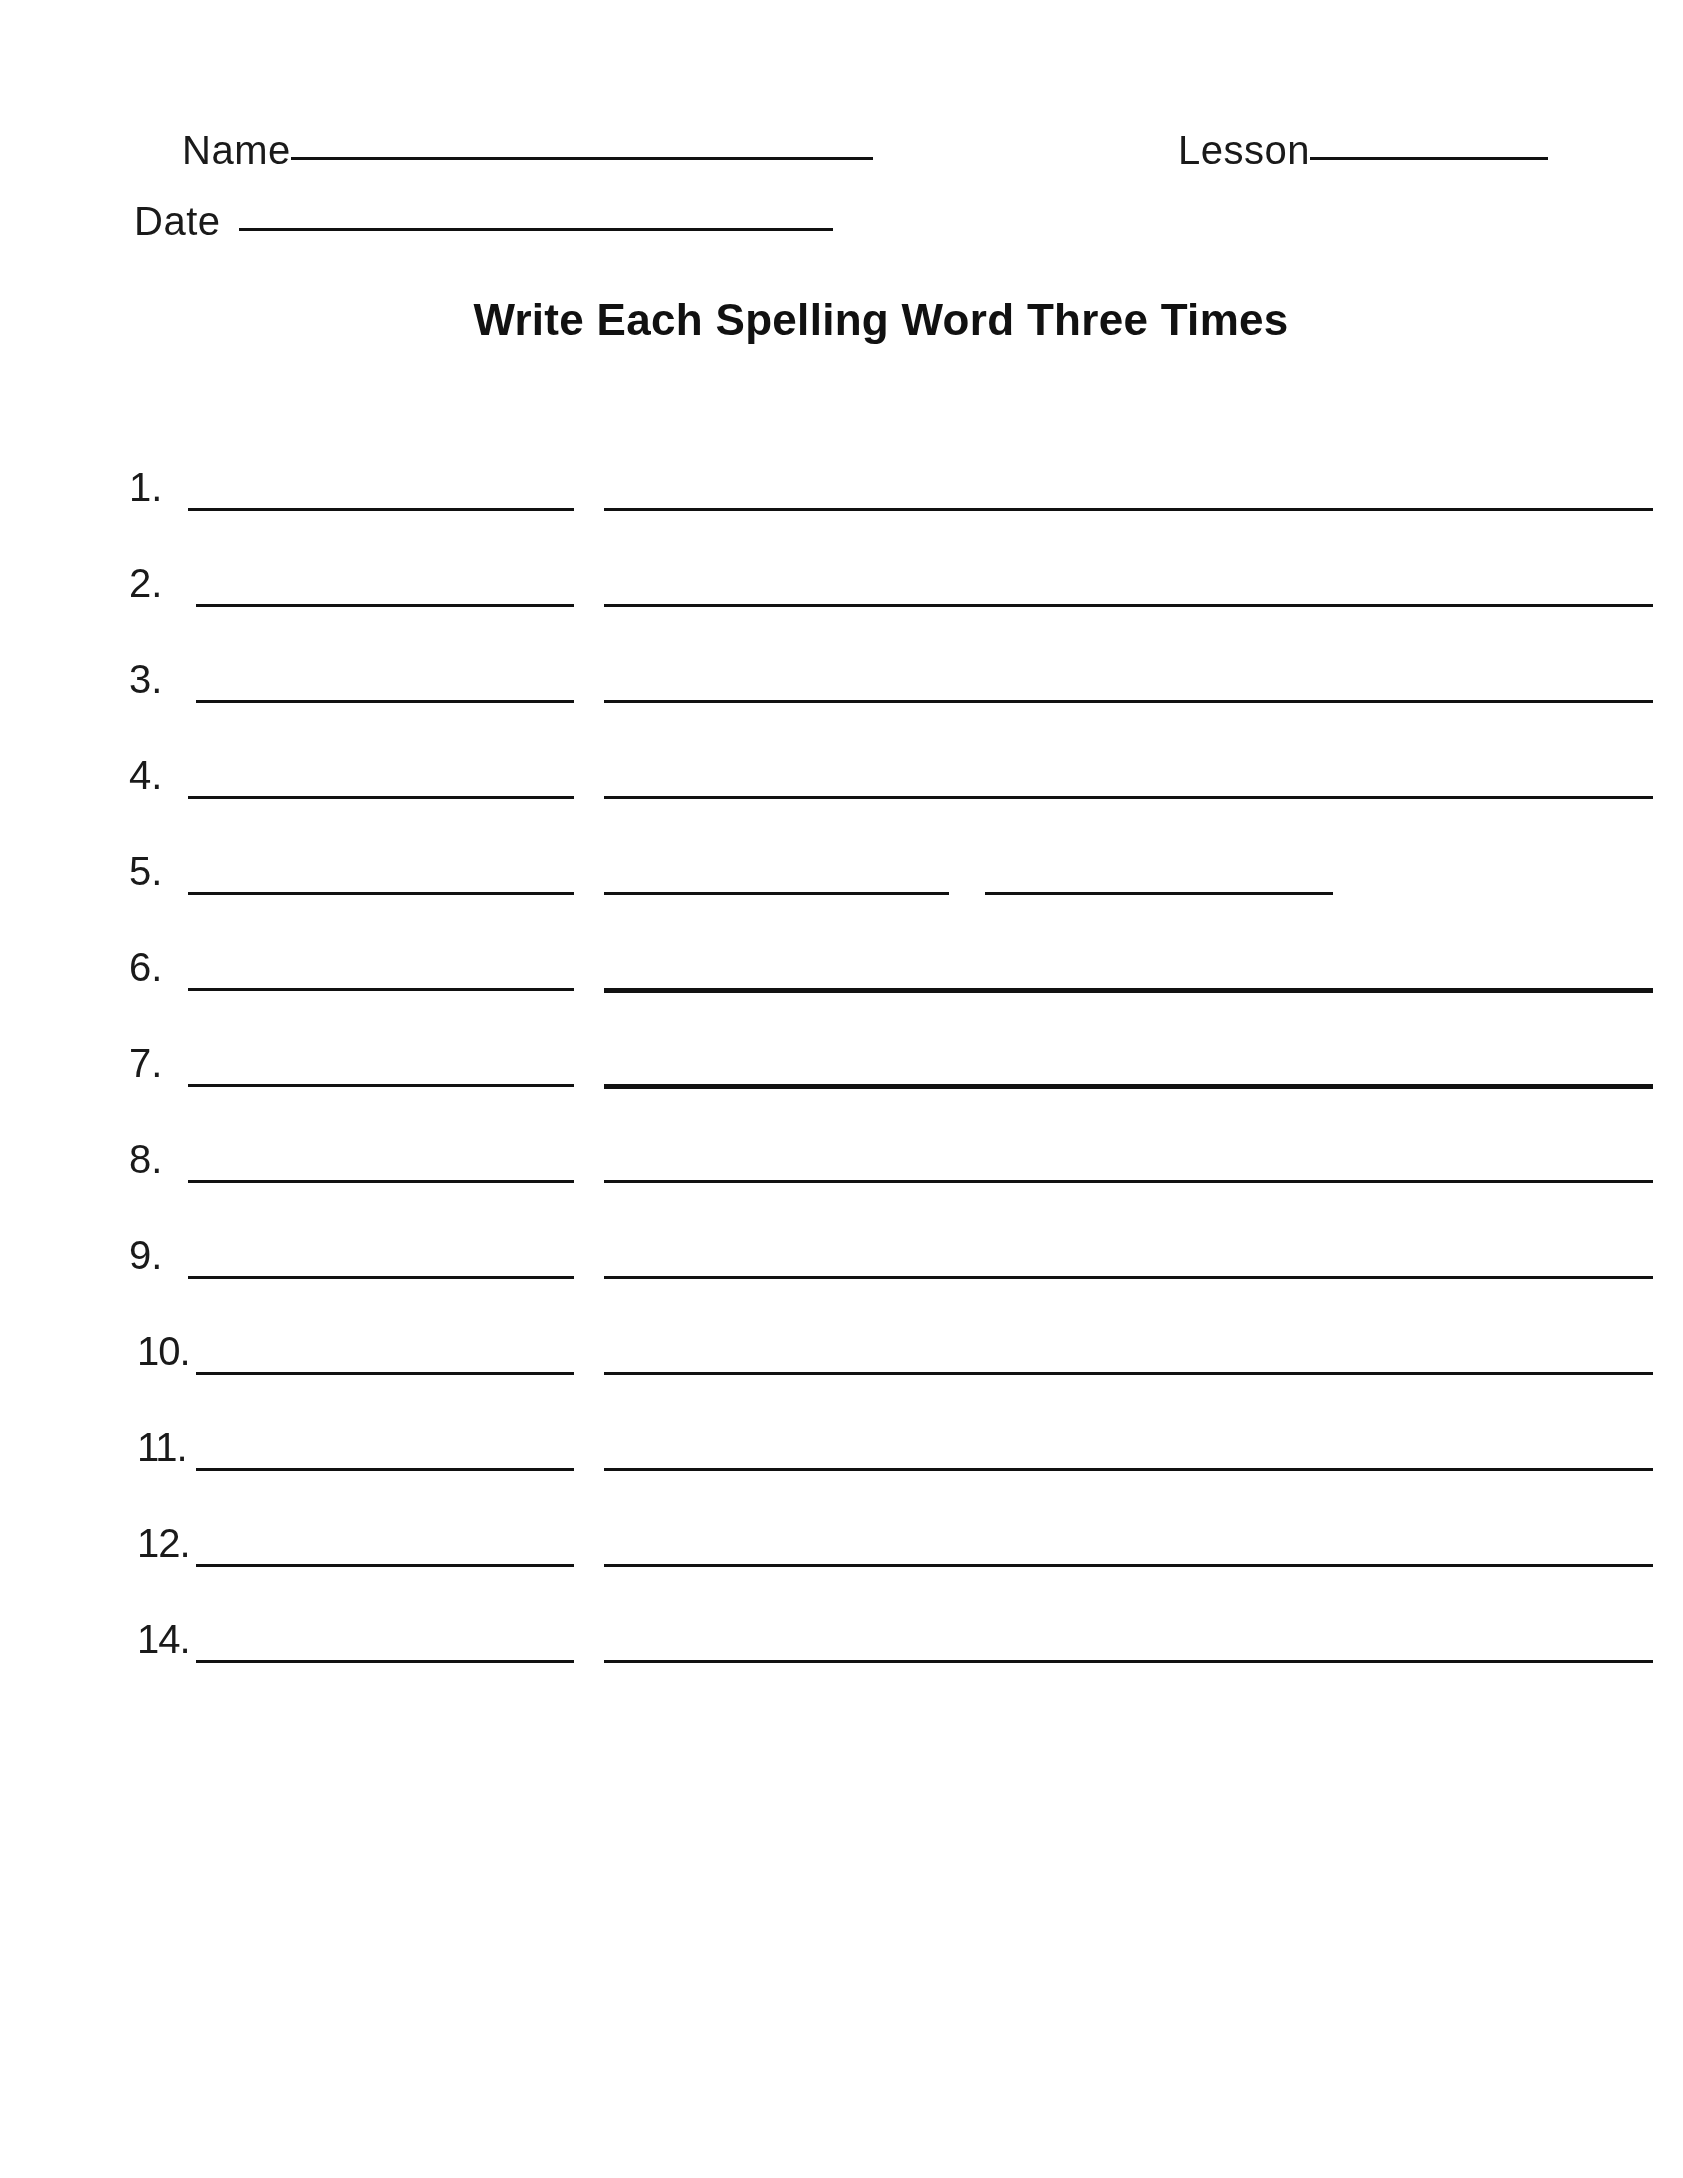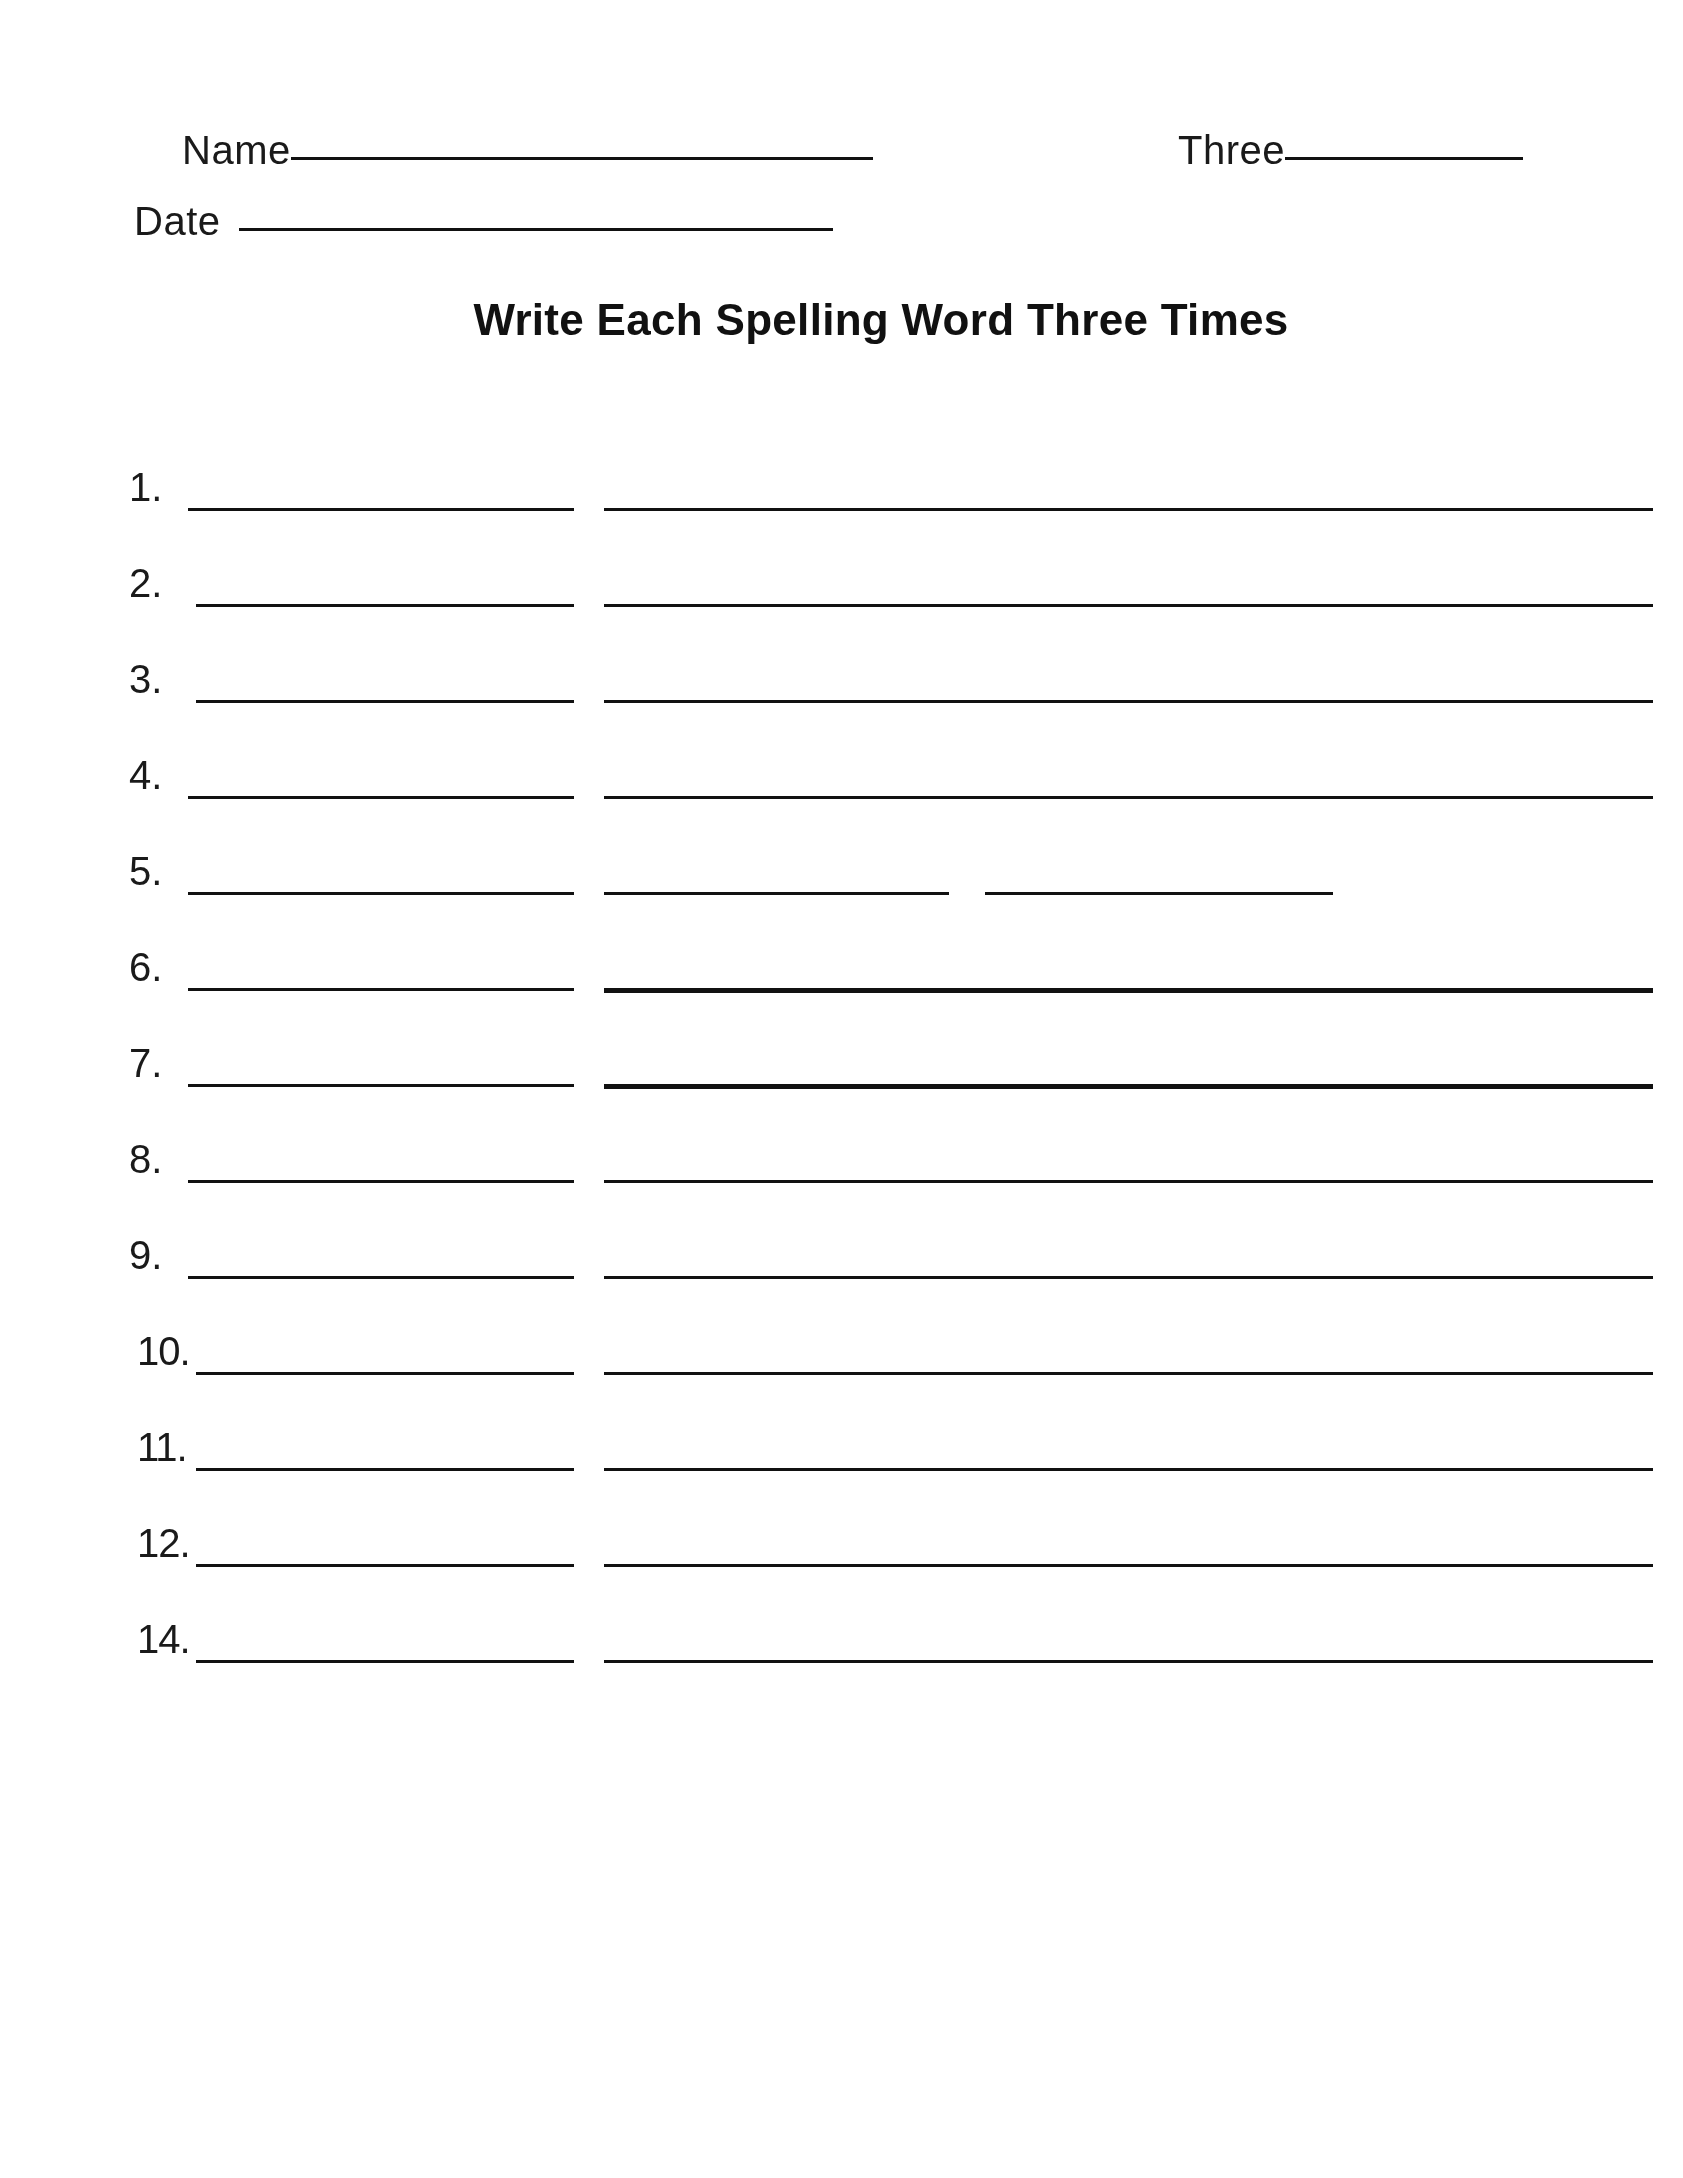--- a/index.html
+++ b/index.html
@@ -115,21 +115,21 @@
 
 <div class="page">
 
   <div class="header">
 
     <div class="name-row">
       <span class="hdr-label">Name</span><span class="rule rule-name"></span>
     </div>
 
     <div class="lesson-row">
-      <span class="hdr-label">Three</span><span class="rule rule-lesson"></span>
+      <span class="hdr-label">Lesson</span><span class="rule rule-lesson"></span>
     </div>
 
     <div class="date-row">
       <span class="hdr-label">Date</span><span class="rule rule-date"></span>
     </div>
 
   </div>
 
   <div class="title">Write Each Spelling Word Three Times</div>
 

